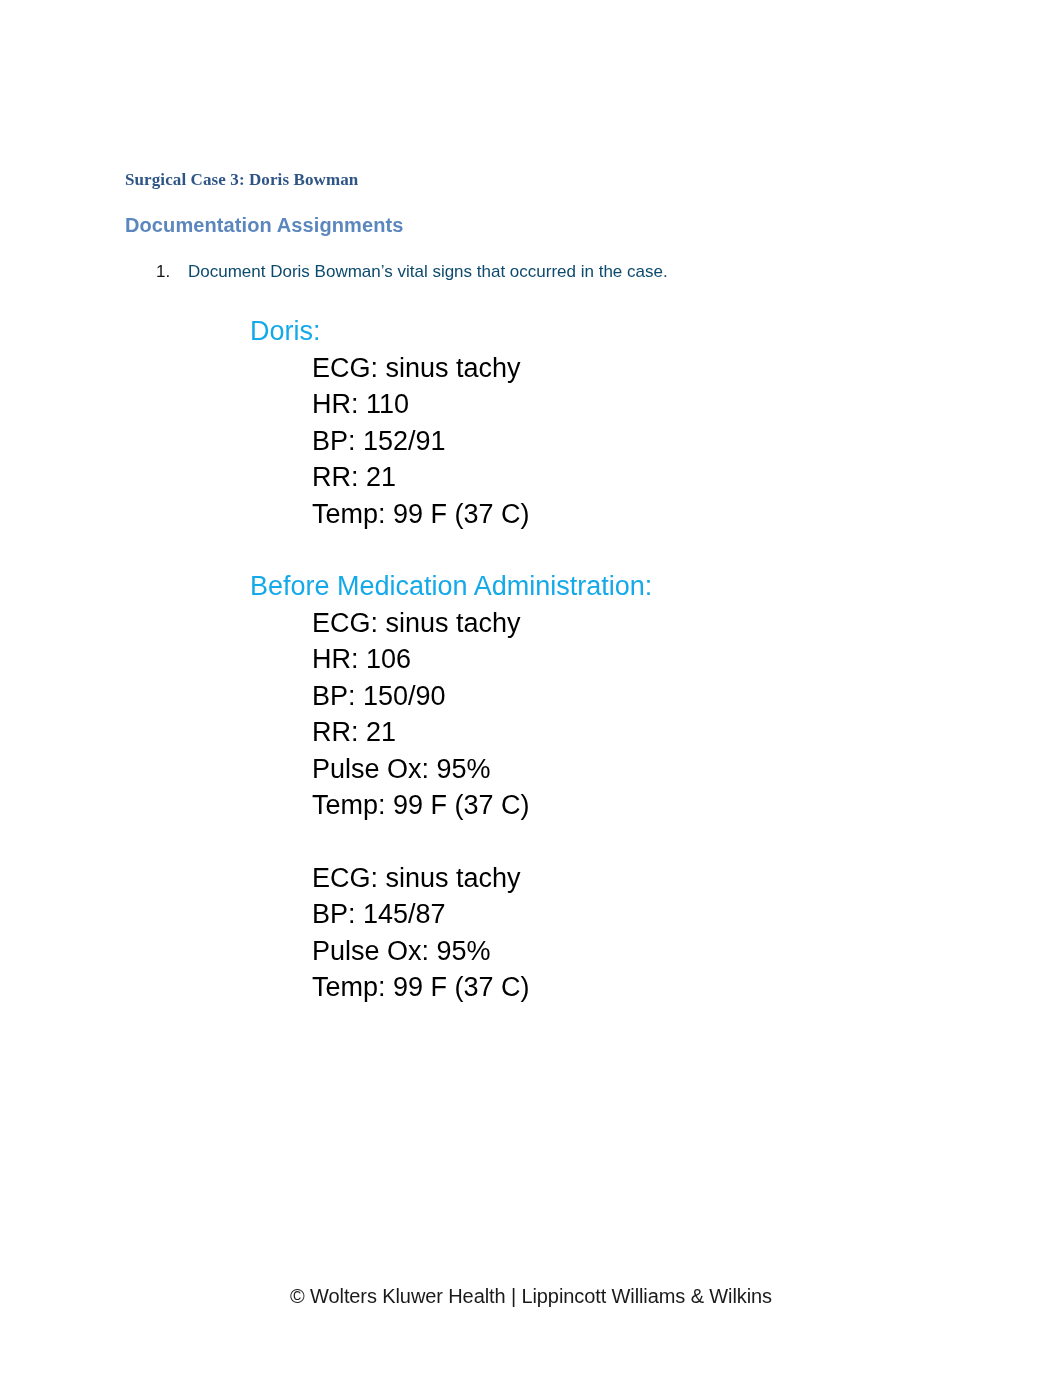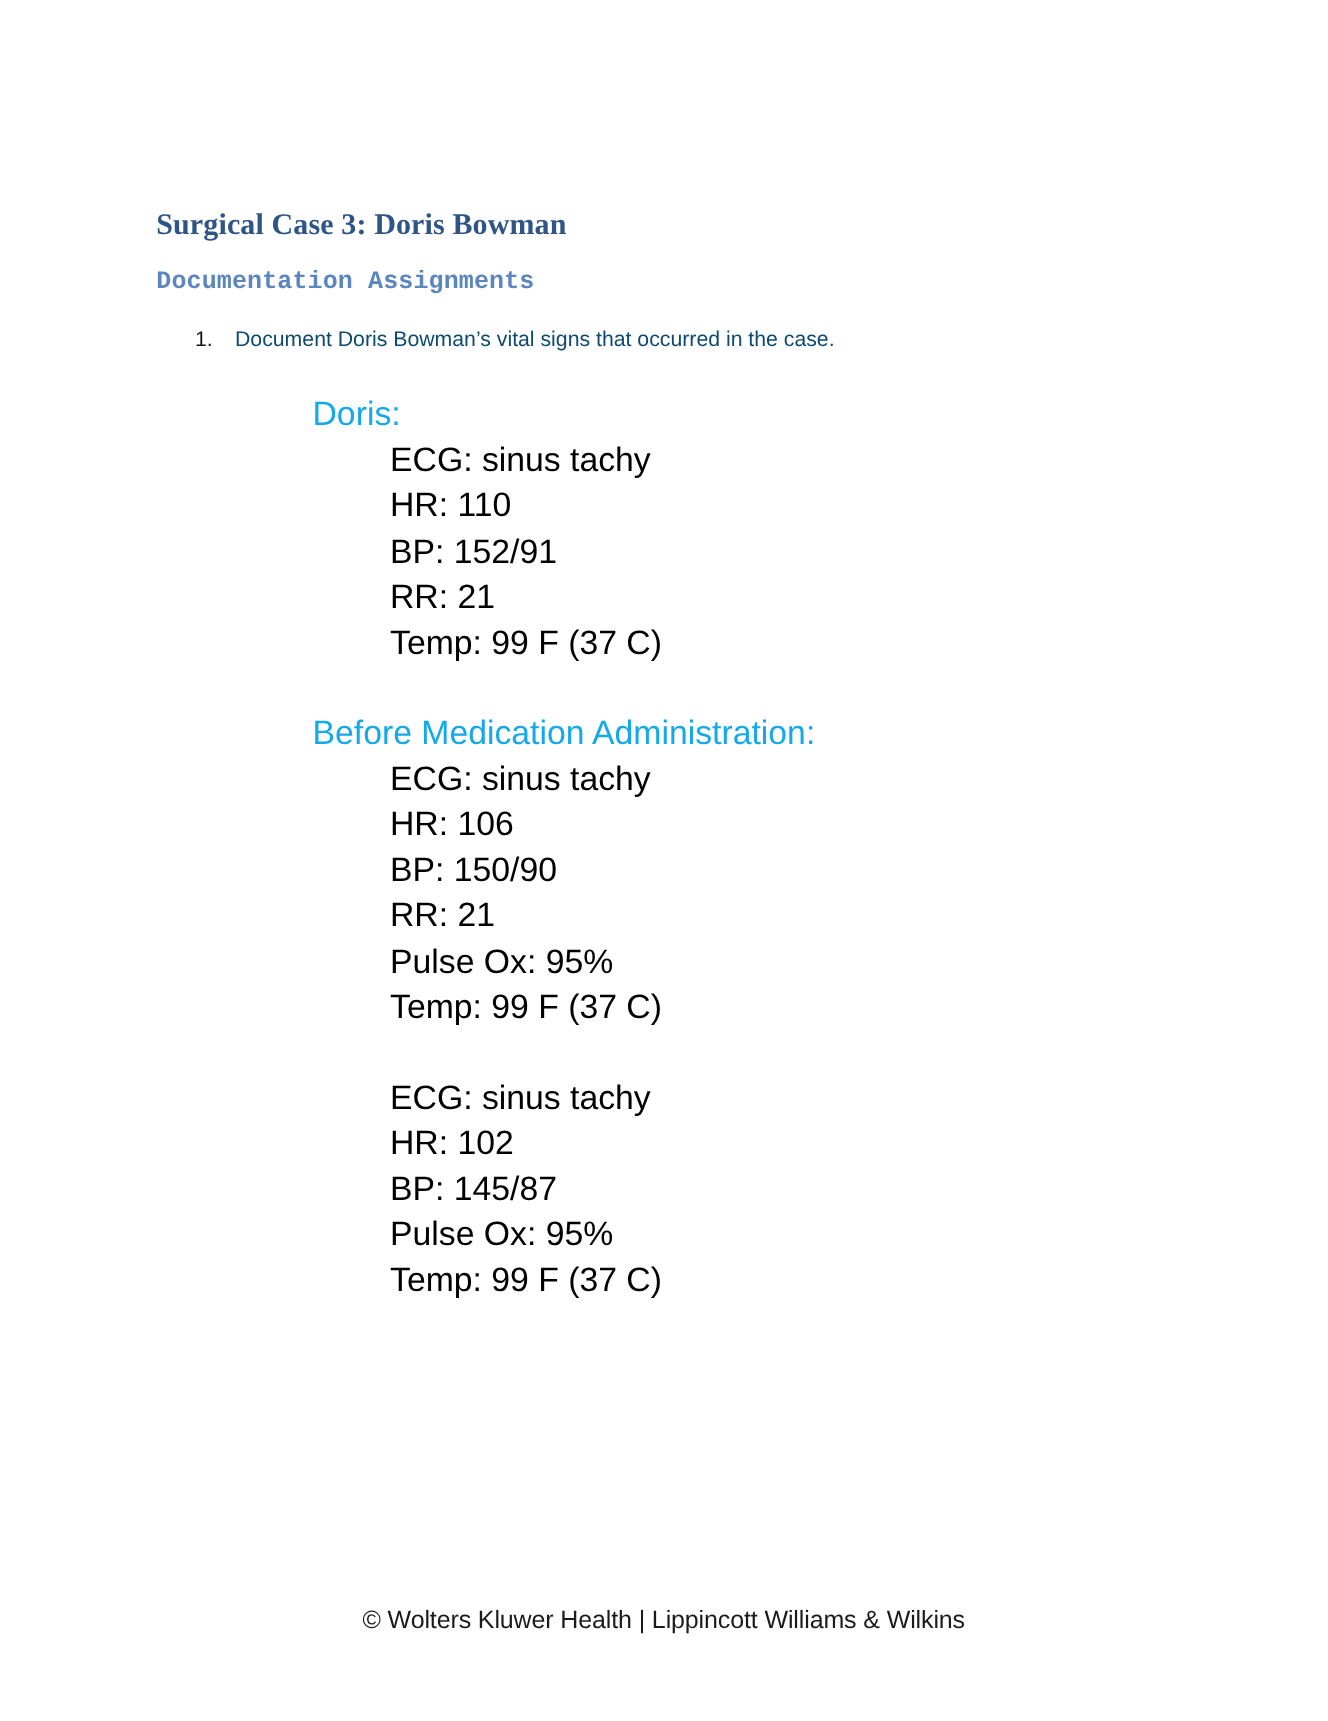--- a/index.html
+++ b/index.html
@@ -22,32 +22,32 @@
     background: #ffffff;
   }
 
   
   .doc-title {
     position: absolute;
     left: 125px;
     top: 167px;
     font-family: "Liberation Serif", "DejaVu Serif", serif;
     font-weight: bold;
-    font-size: 24px;
+    font-size: 17px;
     line-height: 26px;
     letter-spacing: 0.1px;
     color: #2E5586;
     white-space: nowrap;
   }
 
   .doc-subtitle {
     position: absolute;
     left: 125px;
     top: 213px;
-    font-family: Liberation Mono, monospace;
+    font-family: Liberation Sans, sans-serif;
     font-weight: bold;
     font-size: 20px;
     line-height: 25px;
     letter-spacing: 0.1px;
     color: #5B86BE;
     white-space: nowrap;
   }
 
   
   .task-list {
@@ -158,21 +158,20 @@
           <li>HR: 106</li>
           <li>BP: 150/90</li>
           <li>RR: 21</li>
           <li>Pulse Ox: 95%</li>
           <li>Temp: 99 F (37 C)</li>
         </ul>
       </div>
       <div class="vital-block">
         <ul class="vital-lines">
           <li>ECG: sinus tachy</li>
-          <li>HR: 102</li>
           <li>BP: 145/87</li>
           <li>Pulse Ox: 95%</li>
           <li>Temp: 99 F (37 C)</li>
         </ul>
       </div>
     </div>
 
   <div class="doc-footer">© Wolters Kluwer Health | Lippincott Williams &amp; Wilkins</div>
 
 </div>

